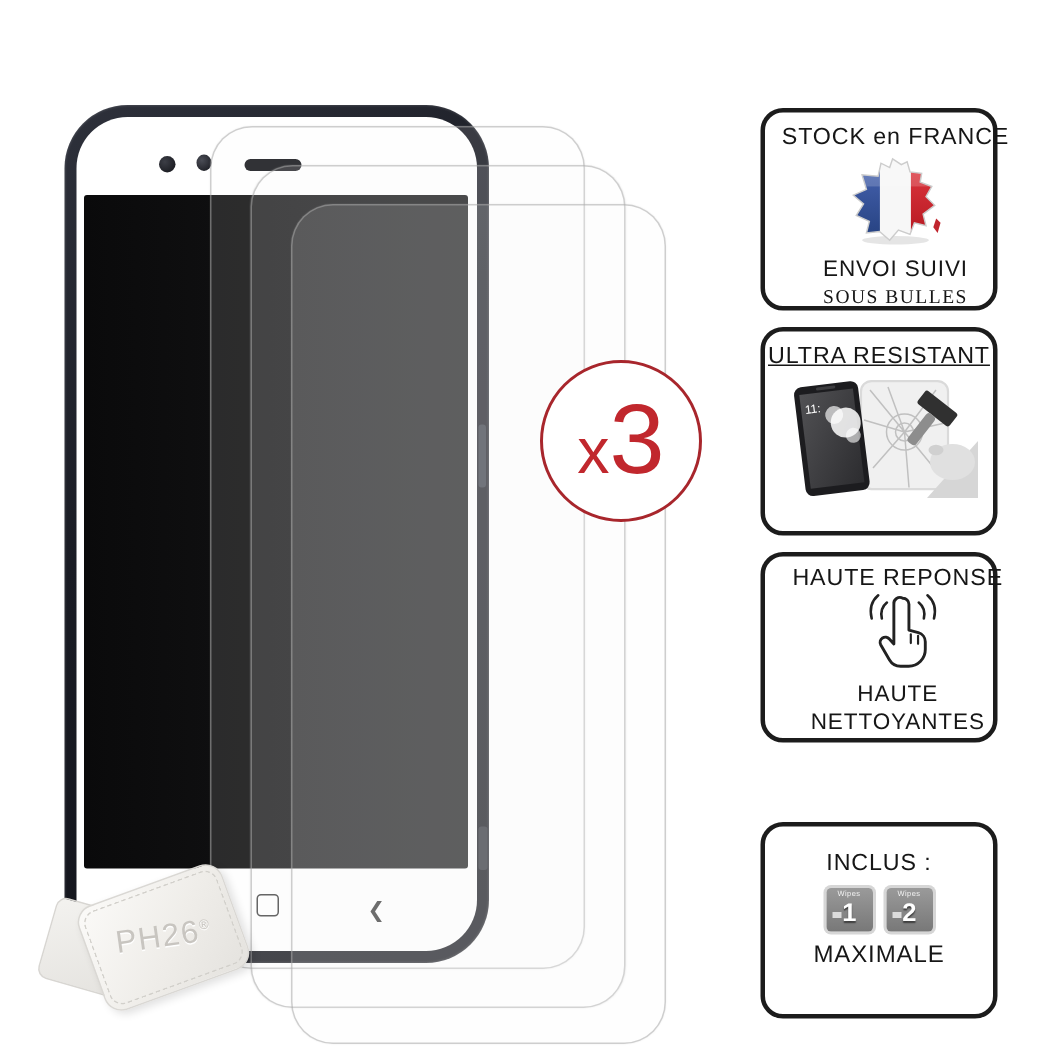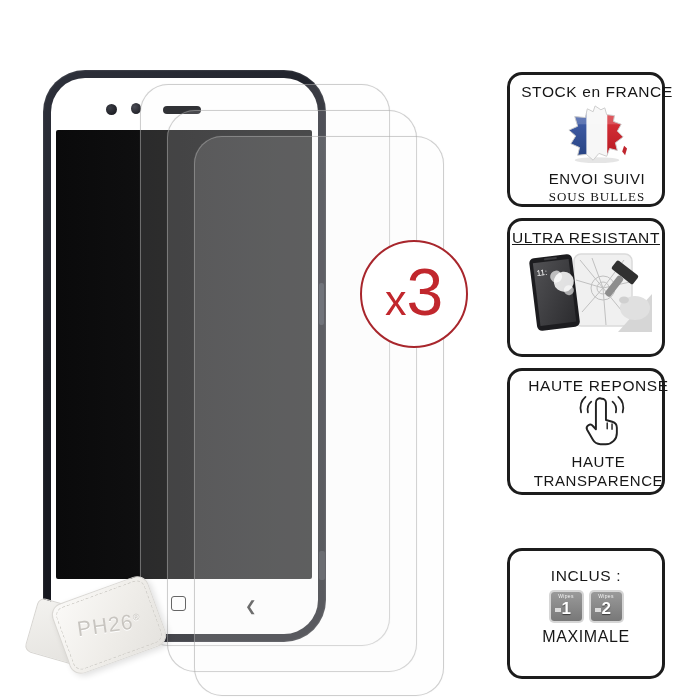--- a/index.html
+++ b/index.html
@@ -205,21 +205,21 @@
           <path d="M48 4 q7 6 4.5 16"></path>
         </g>
         <path d="M31 6 a4.2 4.2 0 0 1 4.2 4.2 V28 l6.5 1.8 a6.5 6.5 0 0 1 4.8 6.3 v5.2 A11.5 11.5 0 0 1 35 53 h-5.5 a9 9 0 0 1 -7.8 -4.5 l-6 -10.4 a3.6 3.6 0 0 1 6 -3.9 l3.1 3.4 V10.2 A4.2 4.2 0 0 1 31 6 z" fill="#ffffff" stroke="#222" stroke-width="2" stroke-linejoin="round"></path>
         <g stroke="#222" stroke-width="1.5" fill="none" stroke-linecap="round">
           <path d="M36.5 31 v6"></path>
             <path d="M41.5 32 v5.5"></path>
         </g>
       </svg>
     </div>
     <div class="badge-line">HAUTE</div>
-    <div class="badge-line">TRANSPARENCE</div>
+    <div class="badge-line">NETTOYANTES</div>
   </div>
 
   <div class="badge b4">
     <div class="badge-title">INCLUS :</div>
     <div class="packets">
       <div class="packet">
         <span class="wlabel">Wipes</span>
         <span class="dash"></span>
         <span class="num">1</span>
       </div>

